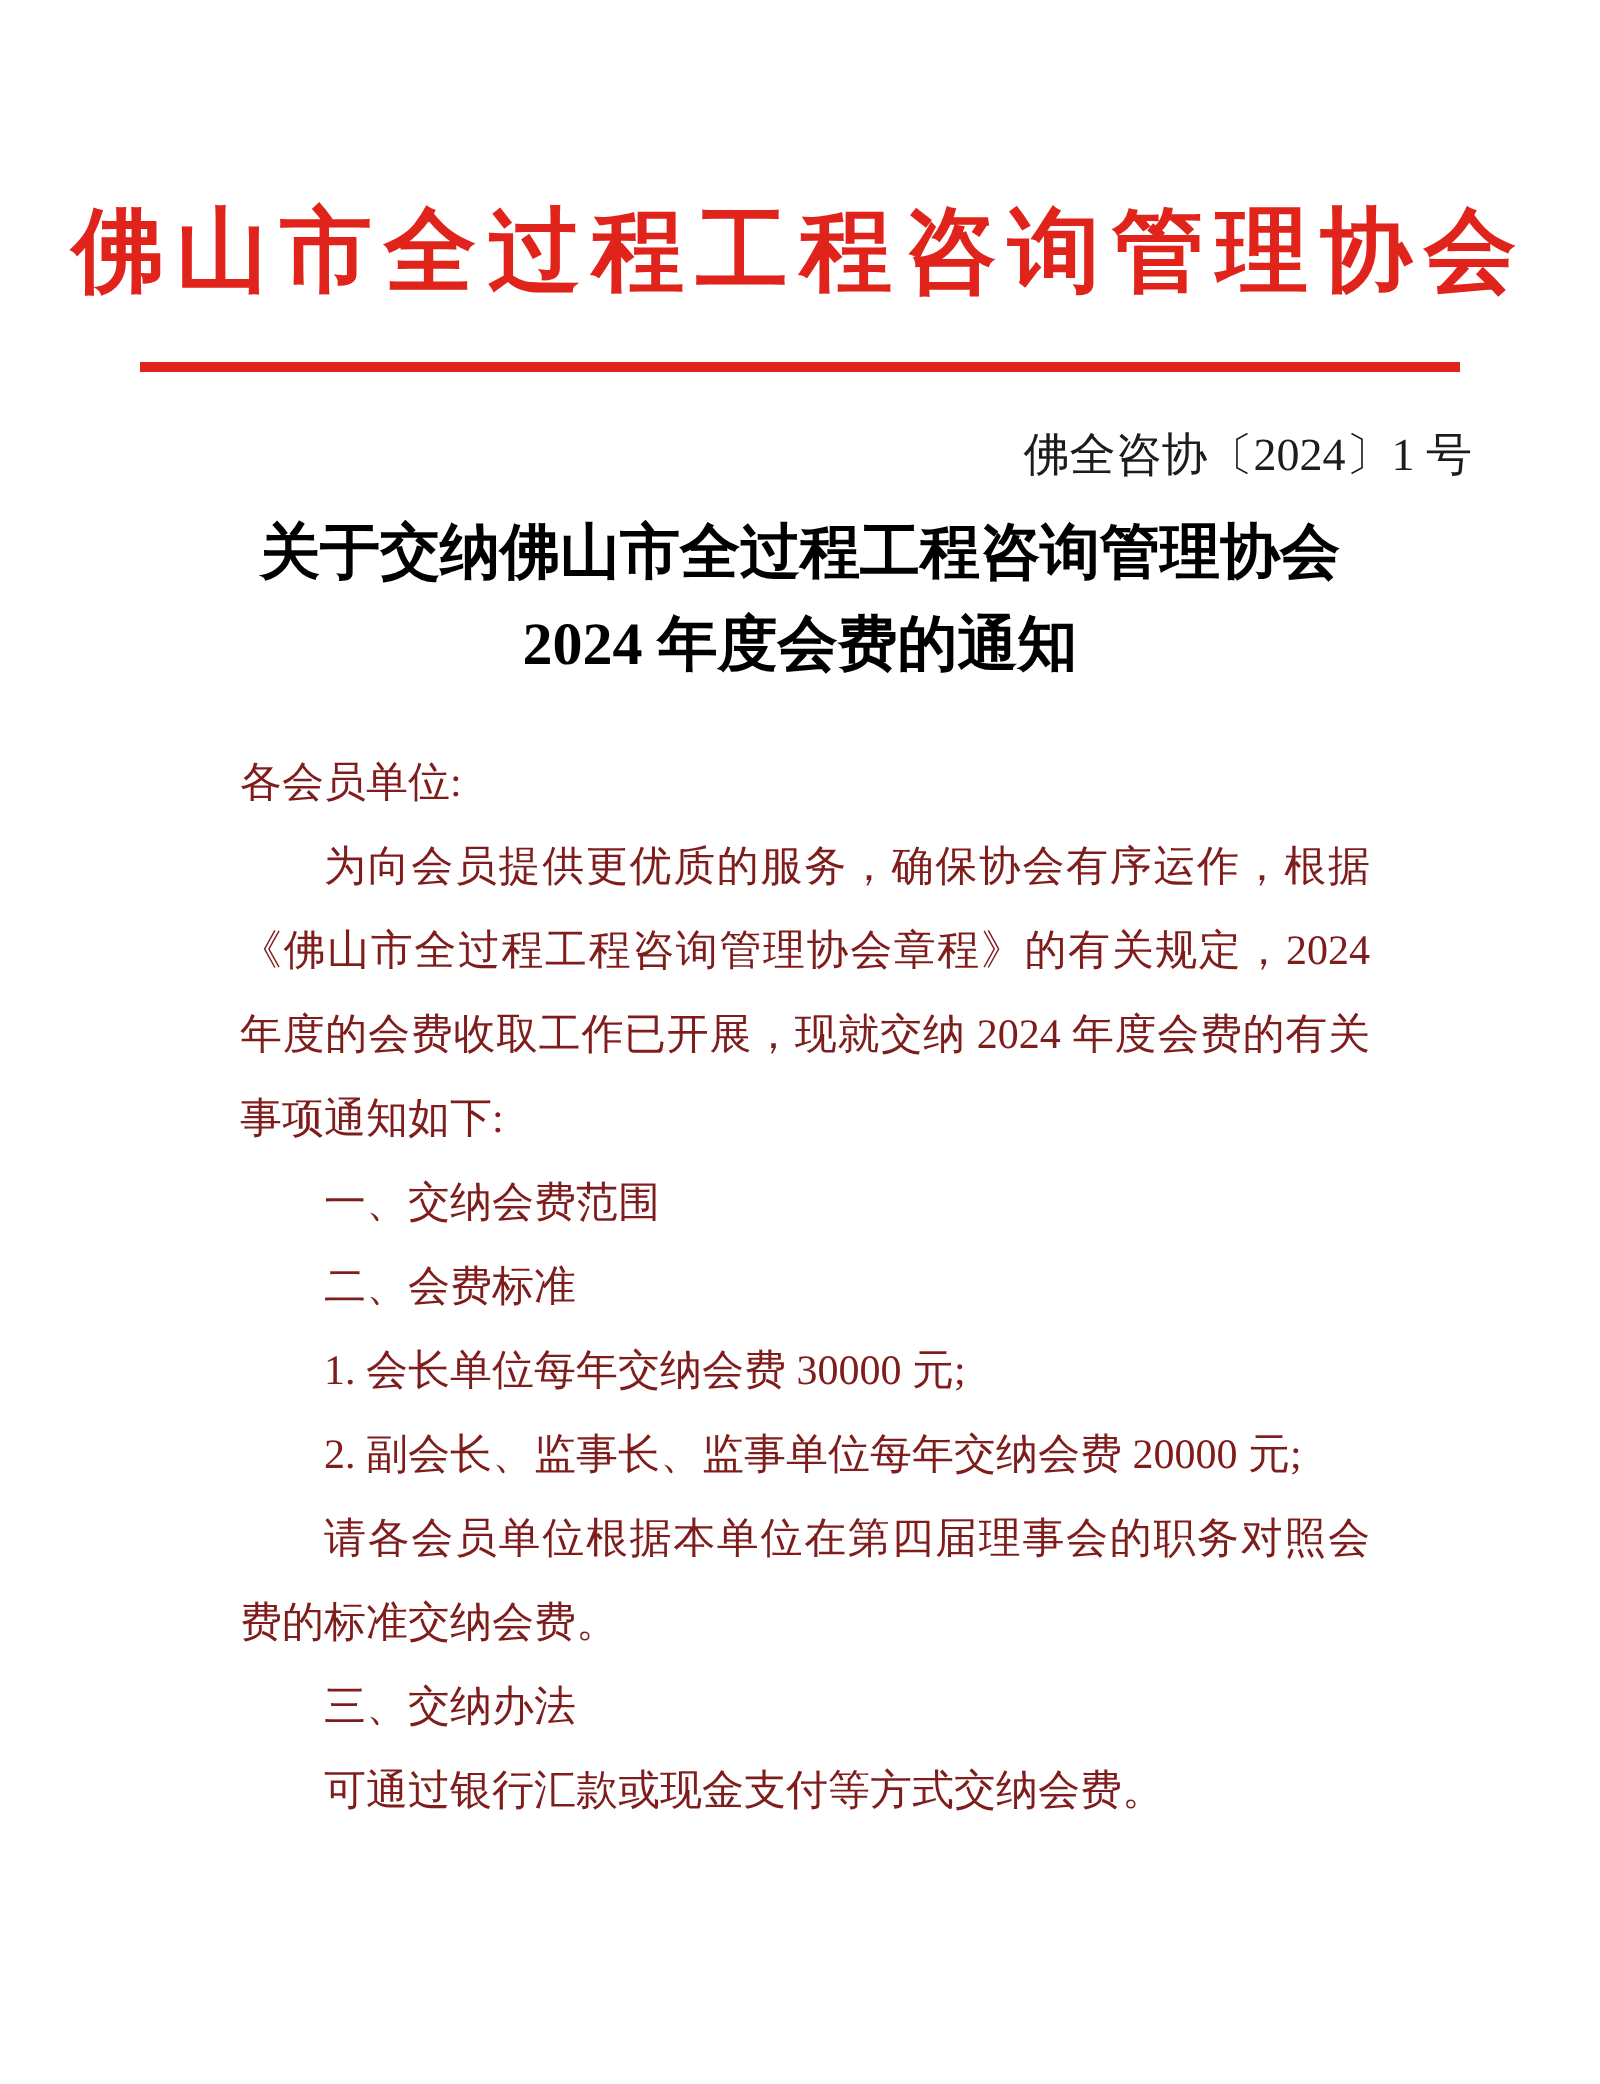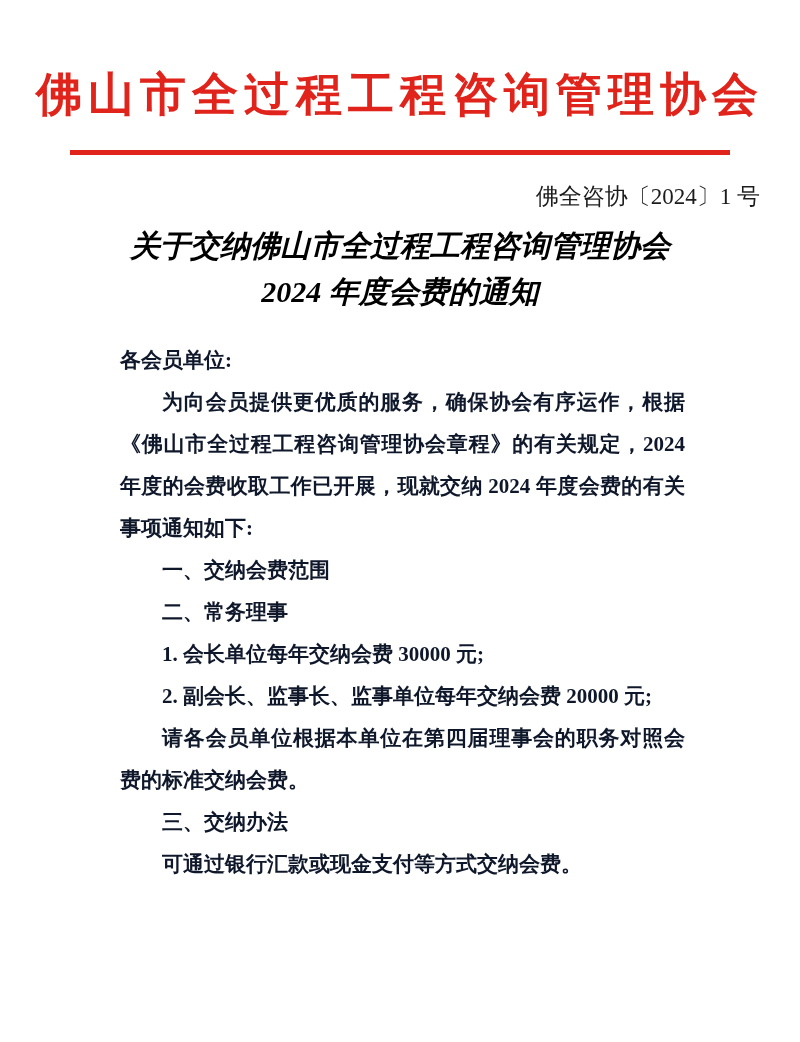--- a/index.html
+++ b/index.html
@@ -11,60 +11,58 @@
     position: relative;
     width: 800px;
     height: 1042px;
     margin: 0 auto;
     background: #ffffff;
     overflow: hidden;
     font-family: "Liberation Serif", "DejaVu Serif", serif;
     color: #111111;
   }
   .org-name {
-    margin-top: 67px;
+    margin-top: 98px;
     text-align: center;
     font-size: 46px;
     line-height: 1.2;
     font-weight: bold;
     letter-spacing: 6px;
     color: #e0241b;
     white-space: nowrap;
   }
   .red-line {
     width: 660px;
     height: 5px;
     margin: 28px auto 0 auto;
     background: #e0241b;
   }
   .doc-number {
     margin-top: 26px;
-    padding-right: 40px;
+    padding-right: 64px;
     text-align: right;
     font-size: 23px;
     line-height: 32px;
     color: #1c1c1c;
   }
   .doc-title {
     margin-top: 10px;
     text-align: center;
     font-weight: bold;
     font-size: 30px;
     line-height: 46px;
     color: #000000;
-    font-style: italic;
   }
   .body-text {
     width: 565px;
     margin: 24px 115px 0 120px;
     font-size: 21px;
     line-height: 42px;
     text-align: justify;
-    color: #0f172a;
-    font-weight: bold;
+    color: #7f1d1d;
   }
   .body-text p {
     margin: 0;
     padding: 0;
     text-indent: 2em;
   }
   .body-text p.no-indent {
     text-indent: 0;
   }
 </style>
@@ -82,21 +80,21 @@
   <div class="doc-title">
     <div>关于交纳佛山市全过程工程咨询管理协会</div>
     <div>2024 年度会费的通知</div>
   </div>
 
   <div class="body-text">
 
   <p class="no-indent">各会员单位:</p>
       <p>为向会员提供更优质的服务，确保协会有序运作，根据《佛山市全过程工程咨询管理协会章程》的有关规定，2024 年度的会费收取工作已开展，现就交纳 2024 年度会费的有关事项通知如下:</p>
       <p>一、交纳会费范围</p>
-      <p>二、常务理事</p>
+      <p>二、会费标准</p>
       <p>1. 会长单位每年交纳会费 30000 元;</p>
       <p>2. 副会长、监事长、监事单位每年交纳会费 20000 元;</p>
       <p>请各会员单位根据本单位在第四届理事会的职务对照会费的标准交纳会费。</p>
       <p>三、交纳办法</p>
       <p>可通过银行汇款或现金支付等方式交纳会费。</p>
     </div>
 
 </div>
 
 </body></html>

